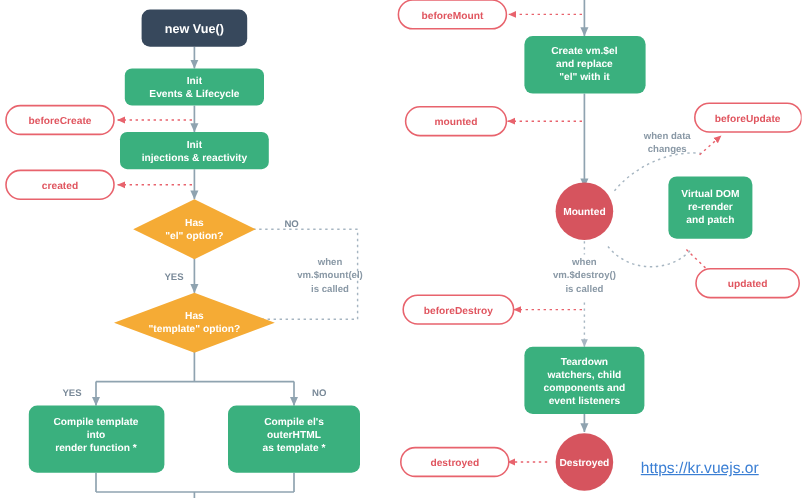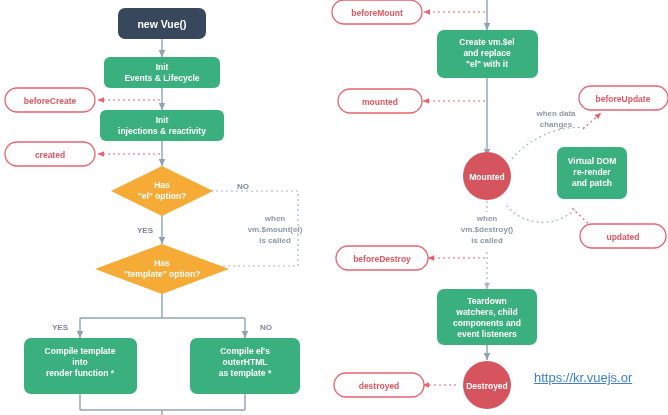--- a/index.html
+++ b/index.html
@@ -216,15 +216,15 @@
       <text class="hook-text" x="382" y="261.5">beforeDestroy</text>
     </g>
 
     <g>
       <rect x="334" y="373" width="90" height="24" rx="12" ry="12" fill="#ffffff" stroke="#e8636d" stroke-width="1.3"></rect>
       <text class="hook-text" x="379" y="388.5">destroyed</text>
     </g>
 
   </svg>
 
-  <a class="url-link" style="left:534px; top:370px;" href="#">https://kr.vuejs.or</a>
+  <a class="url-link" style="left:534px; top:382px;" href="#">https://kr.vuejs.or</a>
 
 </div>
 
 </body></html>

